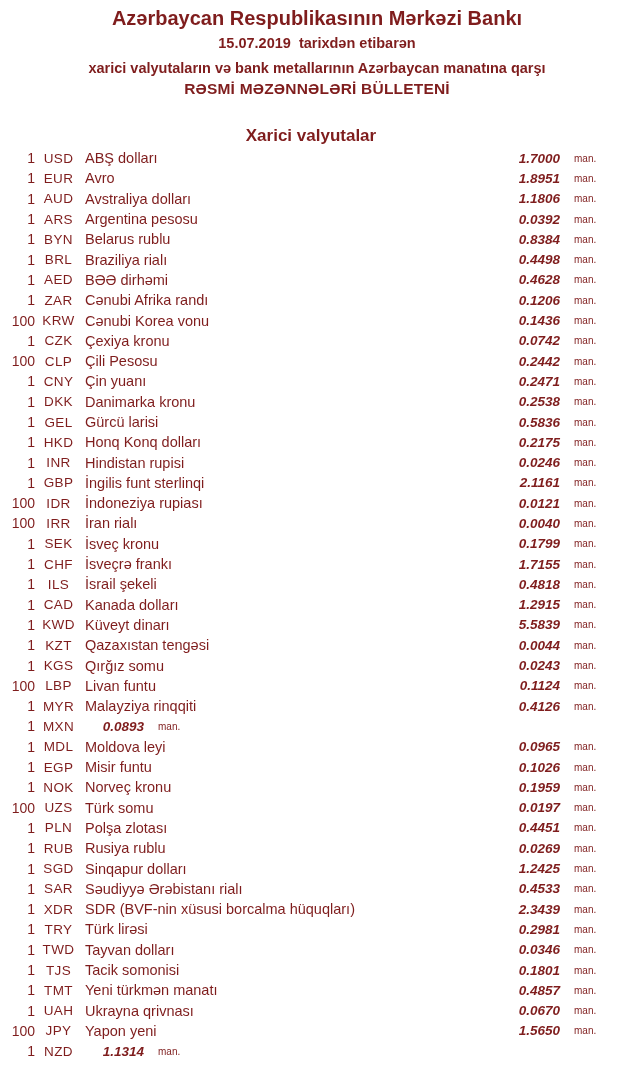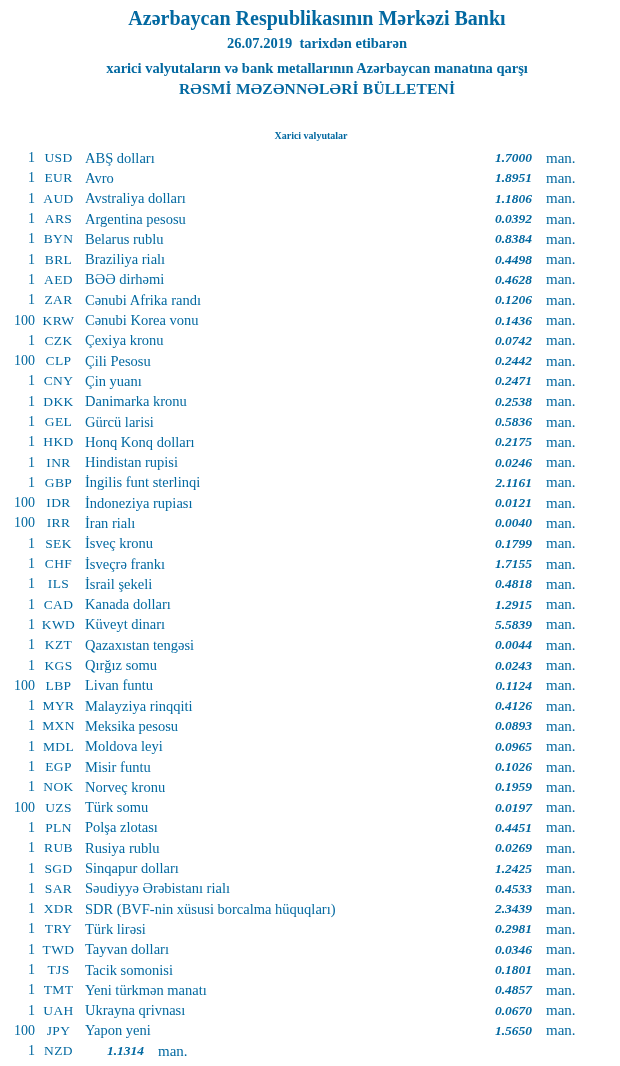--- a/index.html
+++ b/index.html
@@ -1,22 +1,22 @@
 <!DOCTYPE html>
 <html><head>
 <meta charset="utf-8">
 <style>
   html, body { margin: 0; padding: 0; background: #ffffff; }
   .page {
     position: relative;
     width: 620px;
     height: 1066px;
     background: #ffffff;
-    color: #0369a1;
-    font-family: Liberation Serif, serif;
+    color: #7f1d1d;
+    font-family: Liberation Sans, sans-serif;
     overflow: hidden;
   }
   .hline {
     position: absolute;
     left: 14px;
     right: 0;
     text-align: center;
     font-weight: 700;
     white-space: pre-wrap;
   }
@@ -24,46 +24,46 @@
   .h2 { top: 34px; font-size: 14.5px; line-height: 18px; }
   .h3 { top: 59px; font-size: 14.5px; line-height: 18px; }
   .h4 { top: 79px; font-size: 15.5px; line-height: 19px; letter-spacing: 0.2px; }
   .section-title {
     position: absolute;
     top: 126px;
     left: 2px;
     right: 0;
     text-align: center;
     font-weight: 700;
-    font-size: 10px;
+    font-size: 17px;
     line-height: 20px;
   }
   .table {
     position: absolute;
     top: 148px;
     left: 0;
     right: 0;
   }
   .row {
     display: flex;
     align-items: center;
     height: 20.3px;
   }
   .qty  { width: 35px;  text-align: right;  font-size: 14px;   flex: 0 0 auto; }
   .code { width: 47px;  text-align: center; font-size: 13.5px; letter-spacing: 0.4px; flex: 0 0 auto; }
   .name { flex: 1 1 auto; padding-left: 3px; font-size: 14.5px; white-space: nowrap; overflow: hidden; }
   .rate { width: 62px;  text-align: right;  font-size: 13.5px; font-weight: 700; font-style: italic; flex: 0 0 auto; }
-  .man  { width: 88px;  padding-left: 14px; box-sizing: border-box; text-align: left; font-size: 15px; flex: 0 0 auto; }
+  .man  { width: 60px;  padding-left: 14px; box-sizing: border-box; text-align: left; font-size: 10px; flex: 0 0 auto; }
 </style>
 </head>
 <body>
 
 <div class="page">
   <div class="hline h1">Azərbaycan Respublikasının Mərkəzi Bankı</div>
-  <div class="hline h2">26.07.2019  tarixdən etibarən</div>
+  <div class="hline h2">15.07.2019  tarixdən etibarən</div>
   <div class="hline h3">xarici valyutaların və bank metallarının Azərbaycan manatına qarşı</div>
   <div class="hline h4">RƏSMİ MƏZƏNNƏLƏRİ BÜLLETENİ</div>
 
   <div class="section-title">Xarici valyutalar</div>
 
   <div class="table" id="currency-table">
   <div class="row">
     <span class="qty">1</span>
     <span class="code">USD</span>
     <span class="name">ABŞ dolları</span>
@@ -283,21 +283,20 @@
     <span class="qty">1</span>
     <span class="code">MYR</span>
     <span class="name">Malayziya rinqqiti</span>
     <span class="rate">0.4126</span>
     <span class="man">man.</span>
   </div>
 
   <div class="row">
     <span class="qty">1</span>
     <span class="code">MXN</span>
-    <span class="name">Meksika pesosu</span>
     <span class="rate">0.0893</span>
     <span class="man">man.</span>
   </div>
 
   <div class="row">
     <span class="qty">1</span>
     <span class="code">MDL</span>
     <span class="name">Moldova leyi</span>
     <span class="rate">0.0965</span>
     <span class="man">man.</span>

